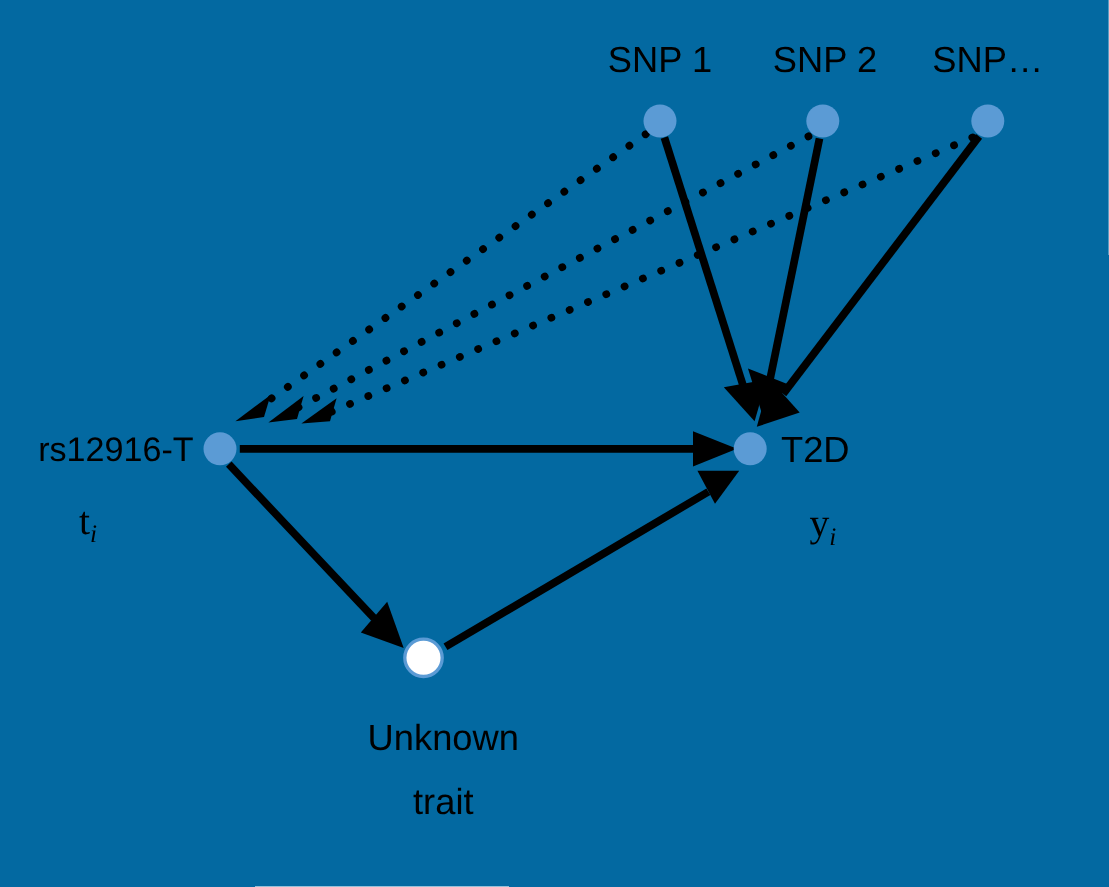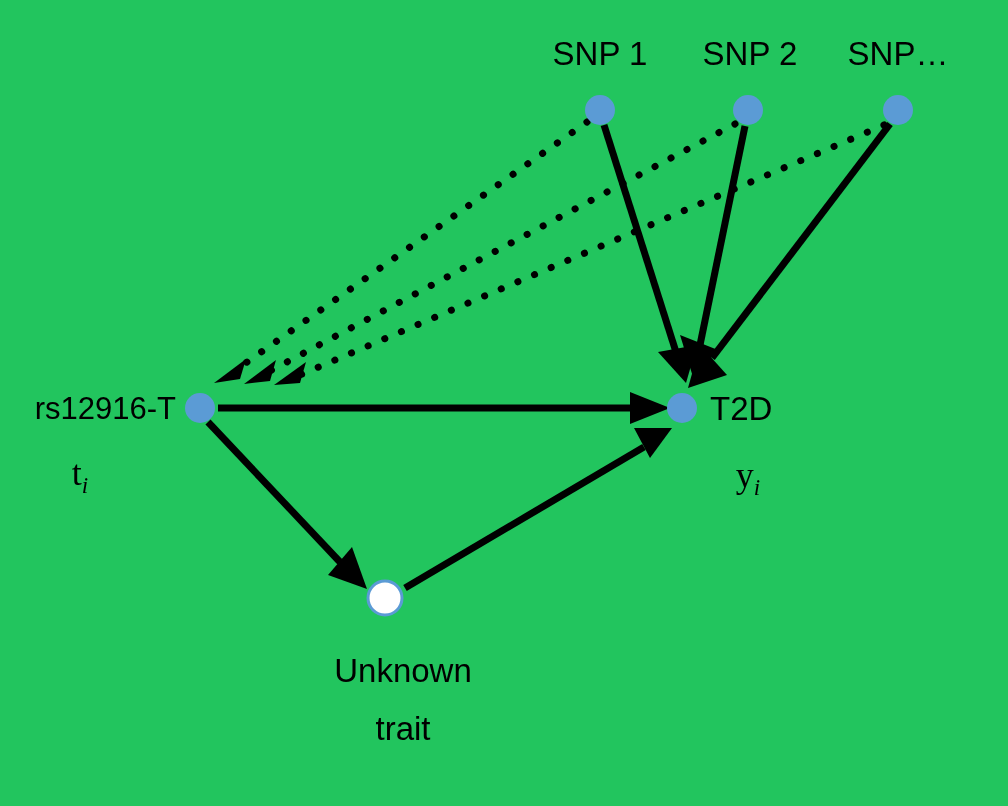--- a/index.html
+++ b/index.html
@@ -11,21 +11,21 @@
   body {
     width: 1008px;
     height: 806px;
     font-family: "Liberation Sans", sans-serif;
     overflow: hidden;
   }
   #diagram-root {
     position: relative;
     width: 1008px;
     height: 806px;
-    background: #22c55e;
+    background: #0369a1;
   }
   svg#dag-canvas {
     position: absolute;
     left: 0;
     top: 0;
     width: 1008px;
     height: 806px;
     display: block;
   }
   .node-label {

